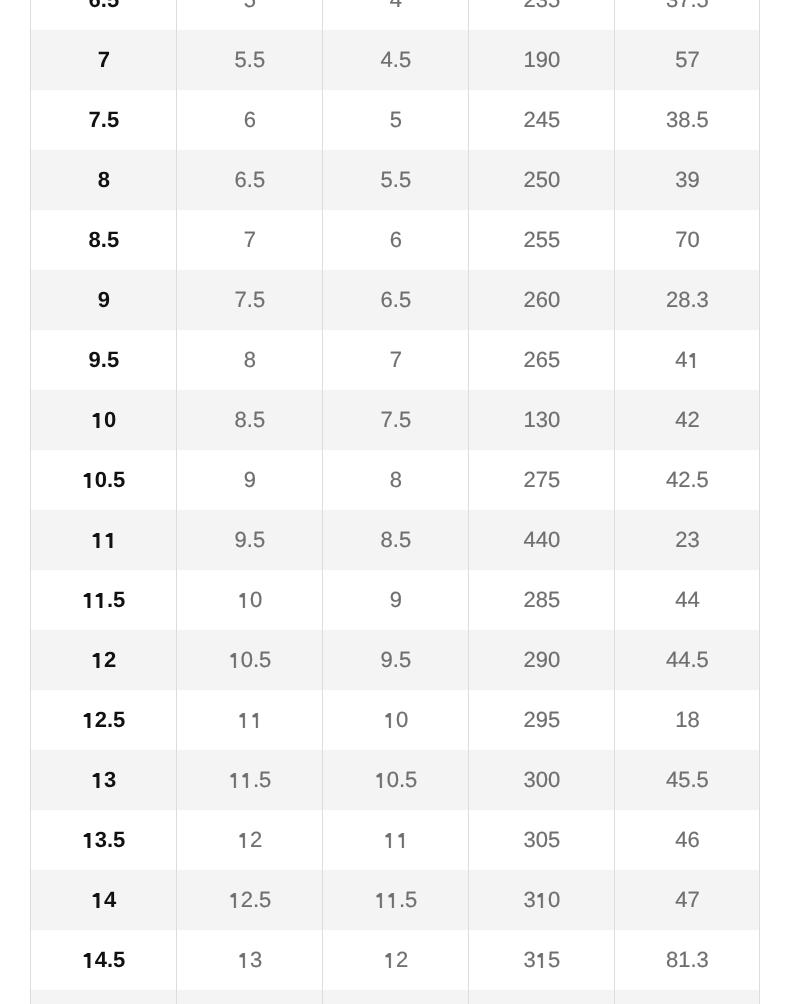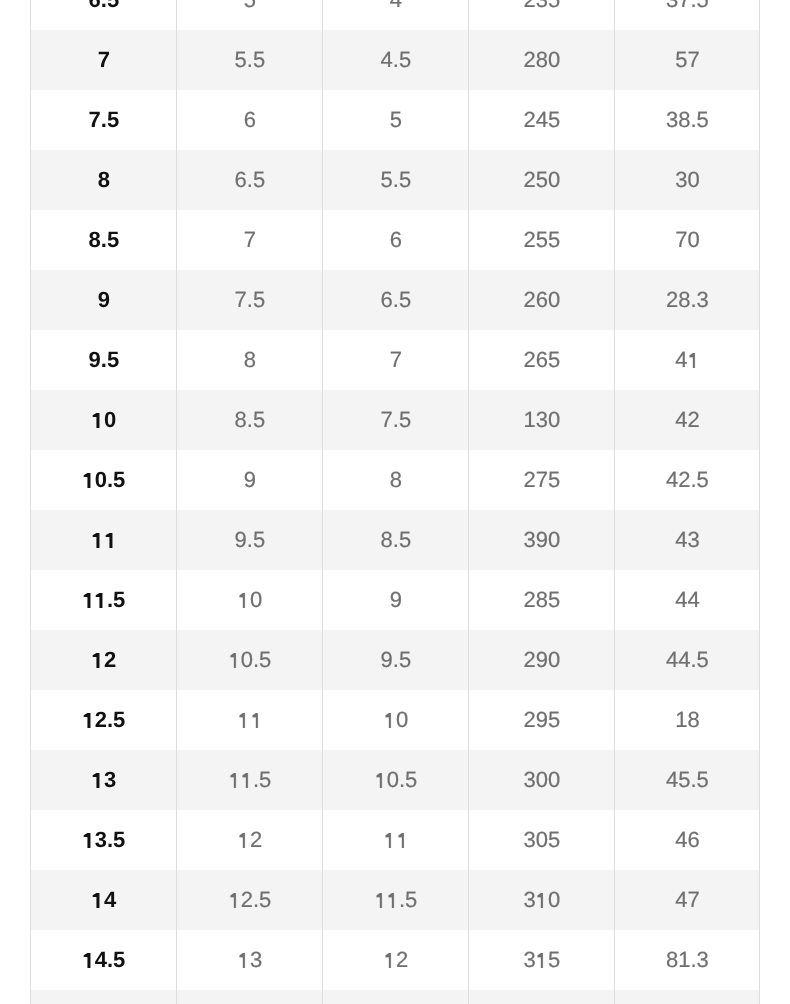--- a/index.html
+++ b/index.html
@@ -47,36 +47,36 @@
           <td class="c0"><span class="v">6.5</span></td>
           <td class="c1 cg"><span class="v">5</span></td>
           <td class="c2 cg"><span class="v">4</span></td>
           <td class="c3 cg"><span class="v">235</span></td>
           <td class="c4 cg"><span class="v">37.5</span></td>
         </tr>
         <tr class="odd">
           <td class="c0"><span class="v">7</span></td>
           <td class="c1 cg"><span class="v">5.5</span></td>
           <td class="c2 cg"><span class="v">4.5</span></td>
-          <td class="c3 cg"><span class="v">280</span></td>
+          <td class="c3 cg"><span class="v">190</span></td>
           <td class="c4 cg"><span class="v">57</span></td>
         </tr>
         <tr class="even">
           <td class="c0"><span class="v">7.5</span></td>
           <td class="c1 cg"><span class="v">6</span></td>
           <td class="c2 cg"><span class="v">5</span></td>
           <td class="c3 cg"><span class="v">245</span></td>
           <td class="c4 cg"><span class="v">38.5</span></td>
         </tr>
         <tr class="odd">
           <td class="c0"><span class="v">8</span></td>
           <td class="c1 cg"><span class="v">6.5</span></td>
           <td class="c2 cg"><span class="v">5.5</span></td>
           <td class="c3 cg"><span class="v">250</span></td>
-          <td class="c4 cg"><span class="v">30</span></td>
+          <td class="c4 cg"><span class="v">39</span></td>
         </tr>
         <tr class="even">
           <td class="c0"><span class="v">8.5</span></td>
           <td class="c1 cg"><span class="v">7</span></td>
           <td class="c2 cg"><span class="v">6</span></td>
           <td class="c3 cg"><span class="v">255</span></td>
           <td class="c4 cg"><span class="v">70</span></td>
         </tr>
         <tr class="odd">
           <td class="c0"><span class="v">9</span></td>
@@ -113,22 +113,22 @@
           <td class="c4 cg"><span class="v">42.5</span></td>
         </tr>
         <tr class="odd">
           <td class="c0"><span class="v"><span class="one"><svg viewBox="0 0 1139 1409" preserveAspectRatio="none" aria-hidden="true">
                   <path d="M120 362 L120 205 L468 0 L750 0 L750 1409 L468 1409 L468 362 Z"></path>
                 </svg></span><span class="one"><svg viewBox="0 0 1139 1409" preserveAspectRatio="none" aria-hidden="true">
                   <path d="M120 362 L120 205 L468 0 L750 0 L750 1409 L468 1409 L468 362 Z"></path>
                 </svg></span></span></td>
           <td class="c1 cg"><span class="v">9.5</span></td>
           <td class="c2 cg"><span class="v">8.5</span></td>
-          <td class="c3 cg"><span class="v">390</span></td>
-          <td class="c4 cg"><span class="v">43</span></td>
+          <td class="c3 cg"><span class="v">440</span></td>
+          <td class="c4 cg"><span class="v">23</span></td>
         </tr>
         <tr class="even">
           <td class="c0"><span class="v"><span class="one"><svg viewBox="0 0 1139 1409" preserveAspectRatio="none" aria-hidden="true">
                   <path d="M120 362 L120 205 L468 0 L750 0 L750 1409 L468 1409 L468 362 Z"></path>
                 </svg></span><span class="one"><svg viewBox="0 0 1139 1409" preserveAspectRatio="none" aria-hidden="true">
                   <path d="M120 362 L120 205 L468 0 L750 0 L750 1409 L468 1409 L468 362 Z"></path>
                 </svg></span>.5</span></td>
           <td class="c1 cg"><span class="v"><span class="one"><svg viewBox="0 0 1139 1409" preserveAspectRatio="none" aria-hidden="true">
                   <path d="M197 399 L197 229 L515 0 L696 0 L696 1409 L515 1409 L515 399 Z"></path>
                 </svg></span>0</span></td>

